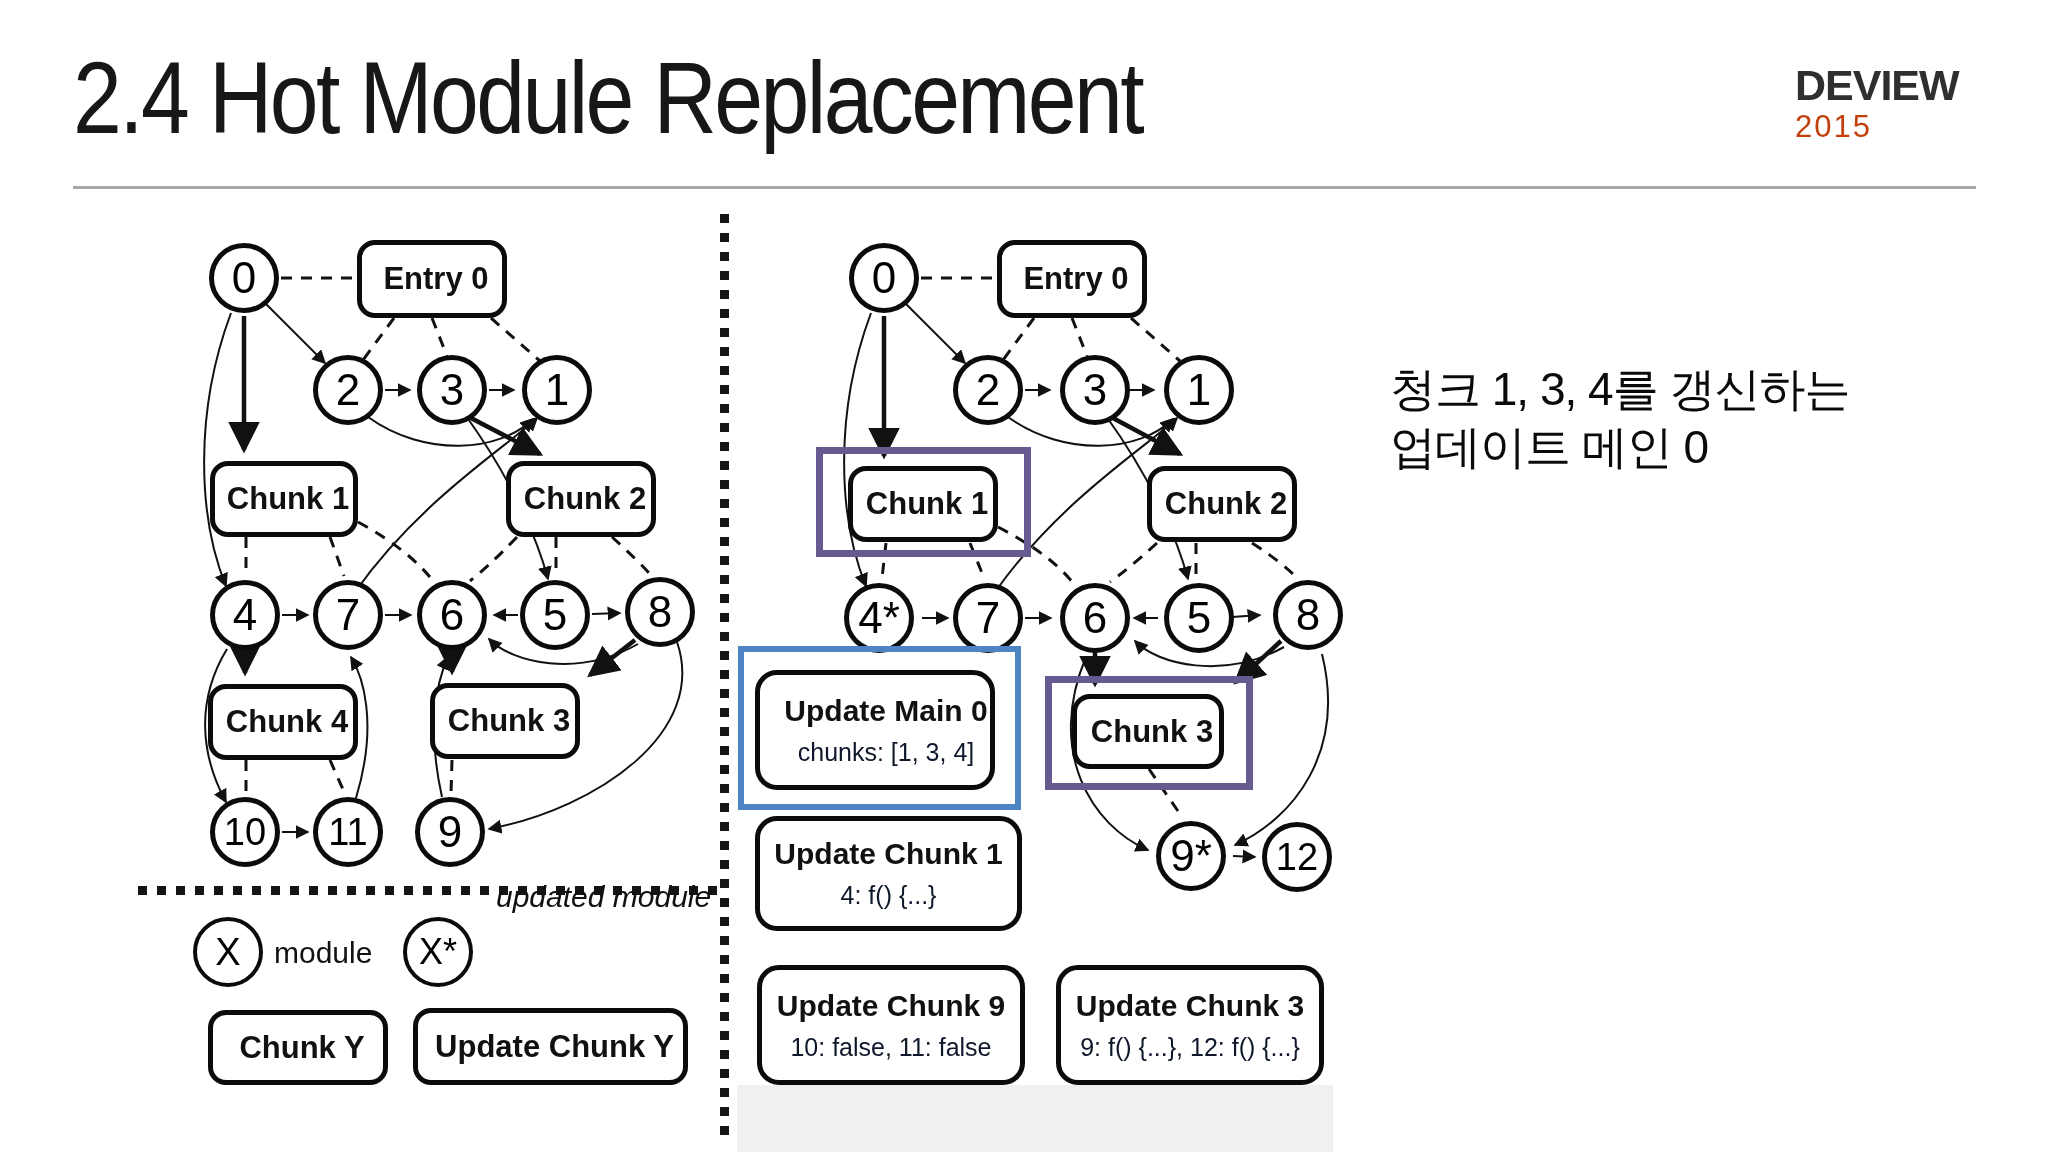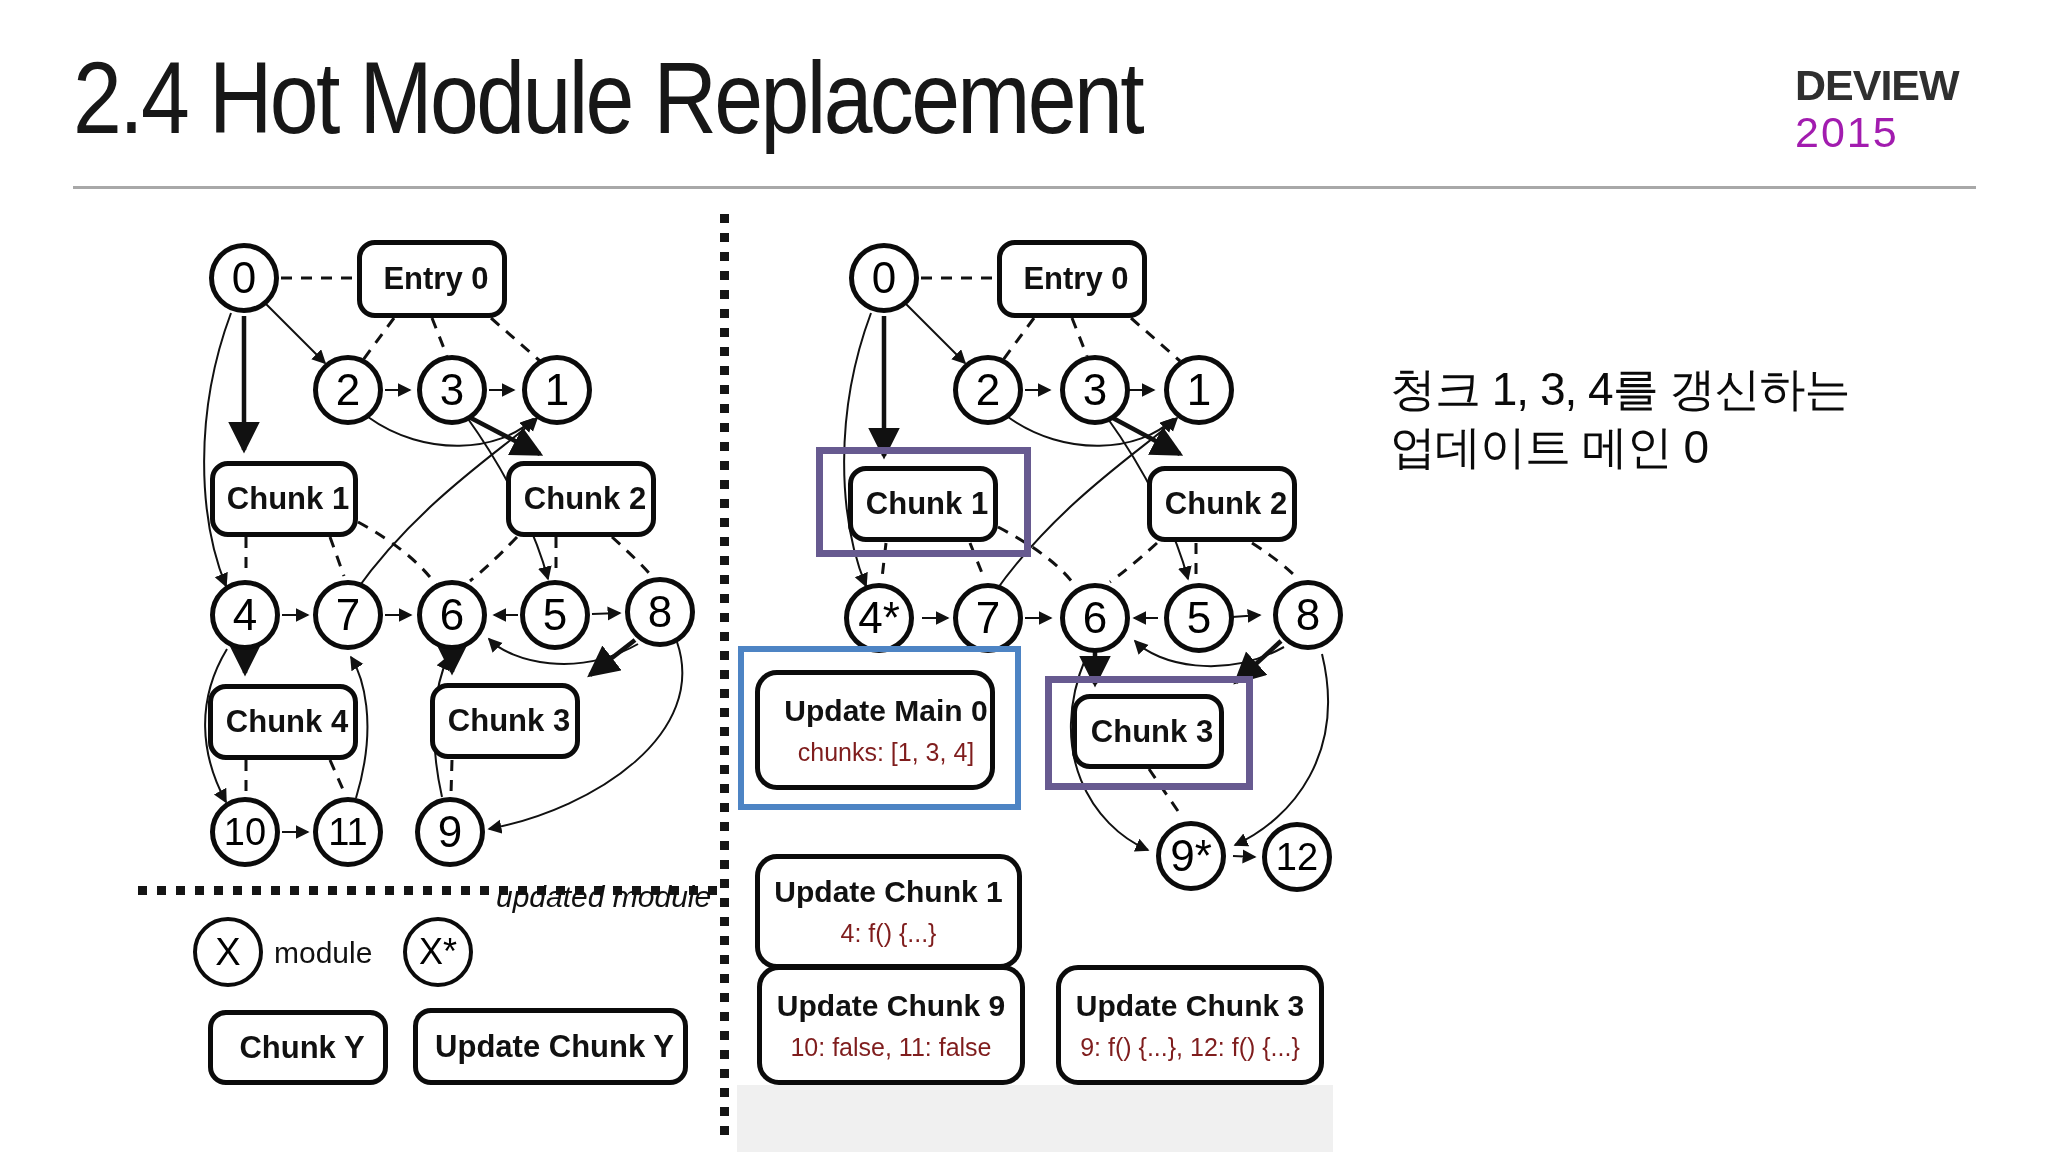--- a/index.html
+++ b/index.html
@@ -2,36 +2,36 @@
 <html><head>
 <meta charset="utf-8">
 <style>
   html,body{margin:0;padding:0;background:#fff;}
   .slide{position:relative;width:2048px;height:1152px;background:#ffffff;overflow:hidden;
          font-family:"Liberation Sans", sans-serif;color:#111;}
   .title{position:absolute;left:73px;top:40px;font-size:102px;font-weight:500;color:#171717;
          letter-spacing:-3px;transform:scaleX(0.86);transform-origin:left top;white-space:nowrap;}
   .brand{position:absolute;left:1795px;top:64px;line-height:1;}
   .brand-name{font-size:43px;font-weight:700;color:#2f2f2f;letter-spacing:-1px;}
-  .brand-year{font-size:43px;font-weight:400;color:#a21caf;letter-spacing:2px;margin-top:4px;}
+  .brand-year{font-size:31px;font-weight:400;color:#c2410c;letter-spacing:2px;margin-top:4px;}
   .rule{position:absolute;left:73px;top:186px;width:1903px;height:3px;background:#a8a8a8;}
 
   .edges{position:absolute;left:0;top:0;z-index:1;}
   .node{position:absolute;width:70px;height:70px;border:5px solid #0b0b0b;border-radius:50%;
         background:#fff;display:flex;align-items:center;justify-content:center;
         font-size:44px;color:#000;z-index:3;box-sizing:border-box;}
   .node.small{font-size:38px;}
   .gbox{position:absolute;border:5px solid #0b0b0b;border-radius:18px;background:#fff;
         display:flex;align-items:center;justify-content:center;font-weight:700;font-size:31px;
         z-index:3;box-sizing:border-box;padding-left:8px;}
   .ubox{position:absolute;border:5px solid #0b0b0b;border-radius:22px;background:#fff;
         display:flex;flex-direction:column;align-items:center;justify-content:center;
         z-index:3;box-sizing:border-box;gap:10px;}
   .ubox .utitle{font-weight:700;font-size:30px;}
-  .ubox .udetail{font-size:25px;color:#7f1d1d;}
+  .ubox .udetail{font-size:25px;color:#0f172a;}
   .hl{position:absolute;background:transparent;z-index:5;box-sizing:border-box;}
   .hl.purple{border:7px solid #675a90;}
   .hl.blue{border:6px solid #4d84c4;}
 
   .vdots{position:absolute;left:720px;top:214px;width:9px;height:928px;z-index:2;
          background:repeating-linear-gradient(180deg,#151515 0 9px,transparent 9px 19px);}
   .hdots{position:absolute;left:138px;top:886px;width:584px;height:9px;z-index:2;
          background:repeating-linear-gradient(90deg,#151515 0 9px,transparent 9px 19px);}
   .graystrip{position:absolute;left:737px;top:1085px;width:596px;height:67px;background:#f0f0f0;z-index:0;}
 
@@ -185,21 +185,21 @@
   <div class="node" style="left:1164px;top:583px;">5</div>
   <div class="node" style="left:1273px;top:580px;">8</div>
   <div class="gbox" style="left:1072px;top:694px;width:152px;height:75px;">Chunk 3</div>
   <div class="node" style="left:1156px;top:821px;">9*</div>
   <div class="node small" style="left:1262px;top:822px;">12</div>
 
   <div class="ubox" style="left:755px;top:670px;width:240px;height:120px;padding-left:22px;">
     <div class="utitle">Update Main 0</div>
     <div class="udetail">chunks: [1, 3, 4]</div>
   </div>
-  <div class="ubox" style="left:755px;top:854px;width:267px;height:115px;text-align:center;">
+  <div class="ubox" style="left:755px;top:816px;width:267px;height:115px;text-align:center;">
     <div class="utitle">Update Chunk 1</div>
     <div class="udetail">4: f() {...}</div>
   </div>
   <div class="ubox" style="left:757px;top:965px;width:268px;height:120px;">
     <div class="utitle">Update Chunk 9</div>
     <div class="udetail">10: false, 11: false</div>
   </div>
   <div class="ubox" style="left:1056px;top:965px;width:268px;height:120px;text-align:center;">
     <div class="utitle">Update Chunk 3</div>
     <div class="udetail">9: f() {...}, 12: f() {...}</div>

